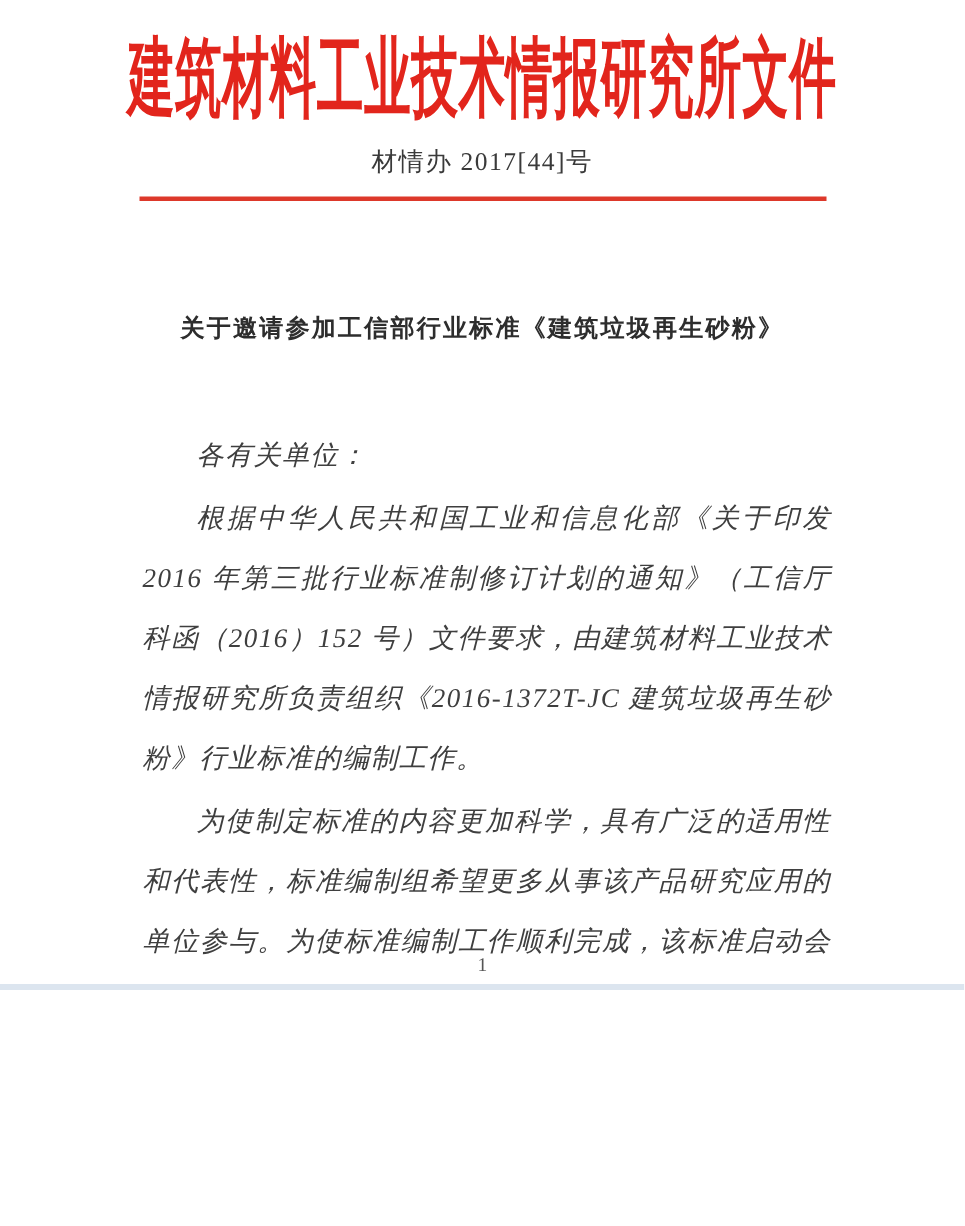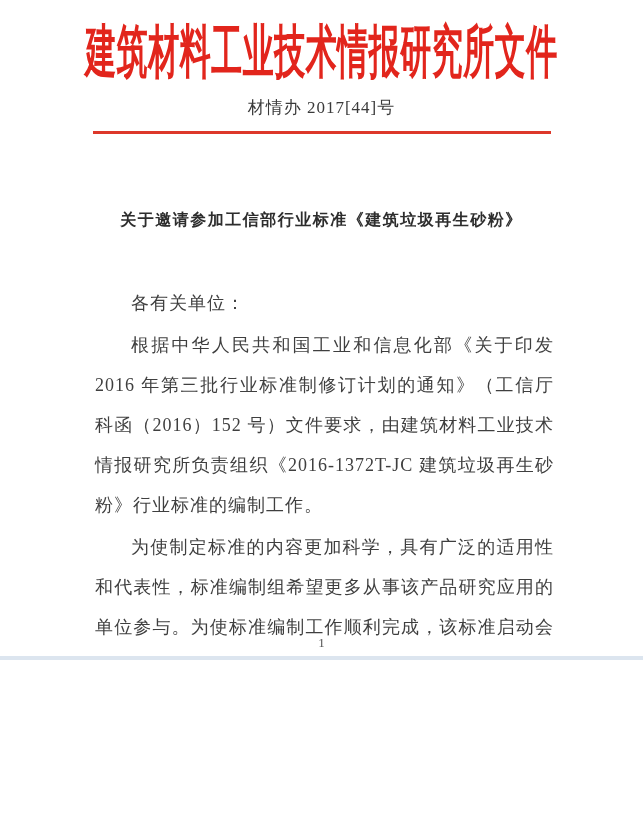--- a/index.html
+++ b/index.html
@@ -57,21 +57,21 @@
   
   .body-text{
     margin-top:42px;
     padding:0 88px 0 95px;
     font-size:18px;
     line-height:40px;
     letter-spacing:1px;
     color:var(--body-text,#3f3f3f);
     text-align:justify;
   }
-  .body-text p{margin:2px 1px 0 0;text-indent:2em;}
+  .body-text p{margin:2px 1px 0 0;text-indent:2em;font-style:italic;}
   .salutation{margin:0;text-indent:0;}
   
   .sig-org{
     position:absolute;top:708px;right:90px;
     font-size:18.5px;letter-spacing:0.5px;color:#3c3c3c;
   }
   .sig-date{
     position:absolute;top:749px;right:104px;
     font-size:14px;letter-spacing:1.5px;color:#3c3c3c;
   }

